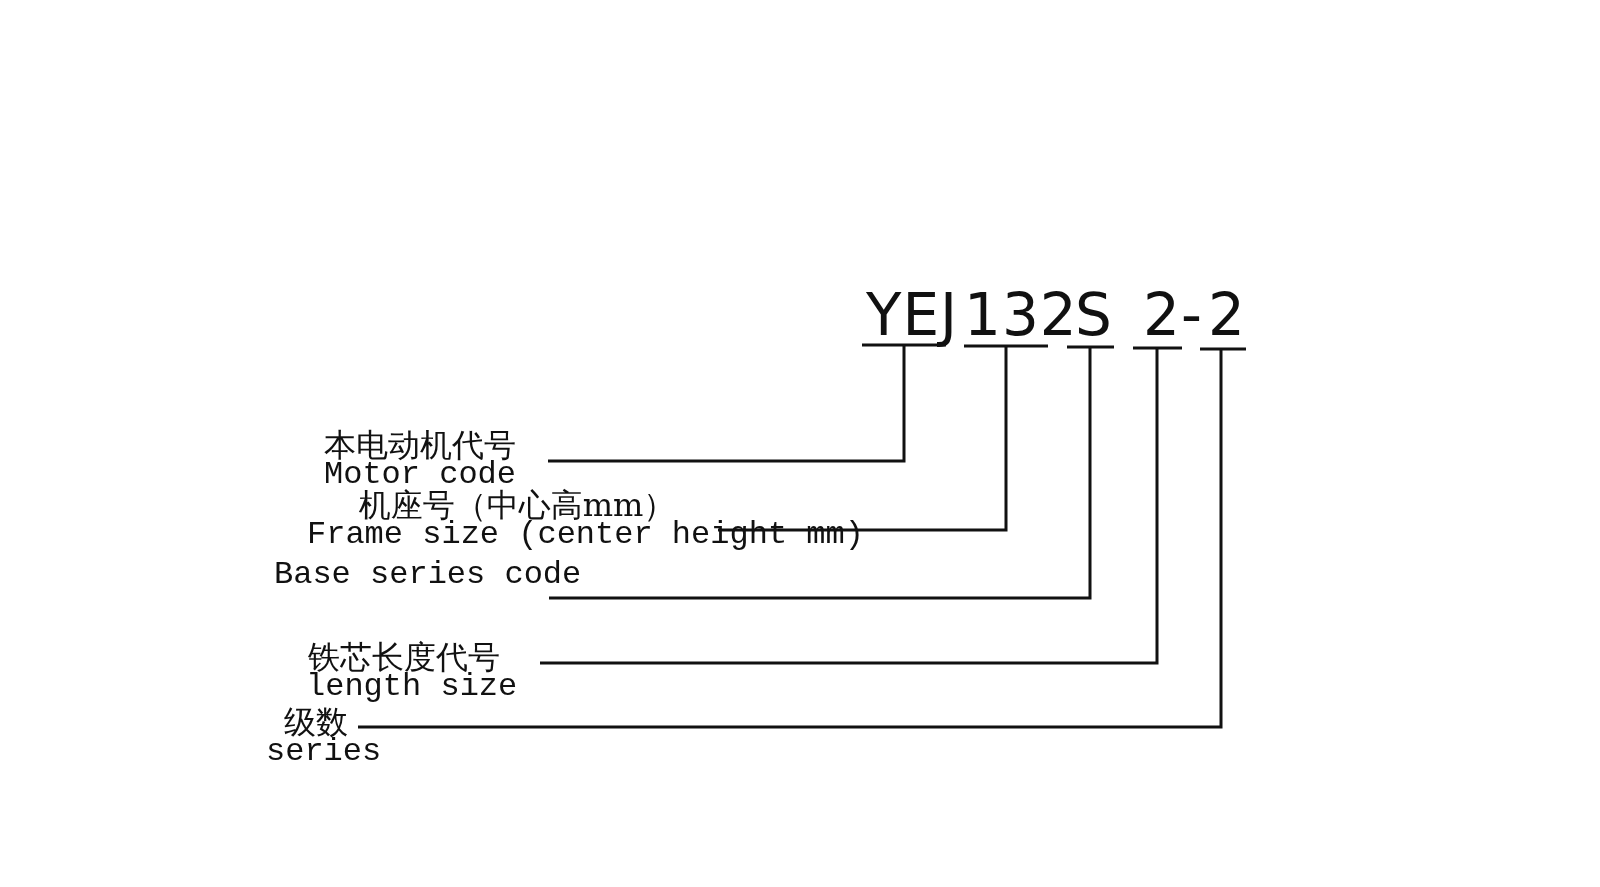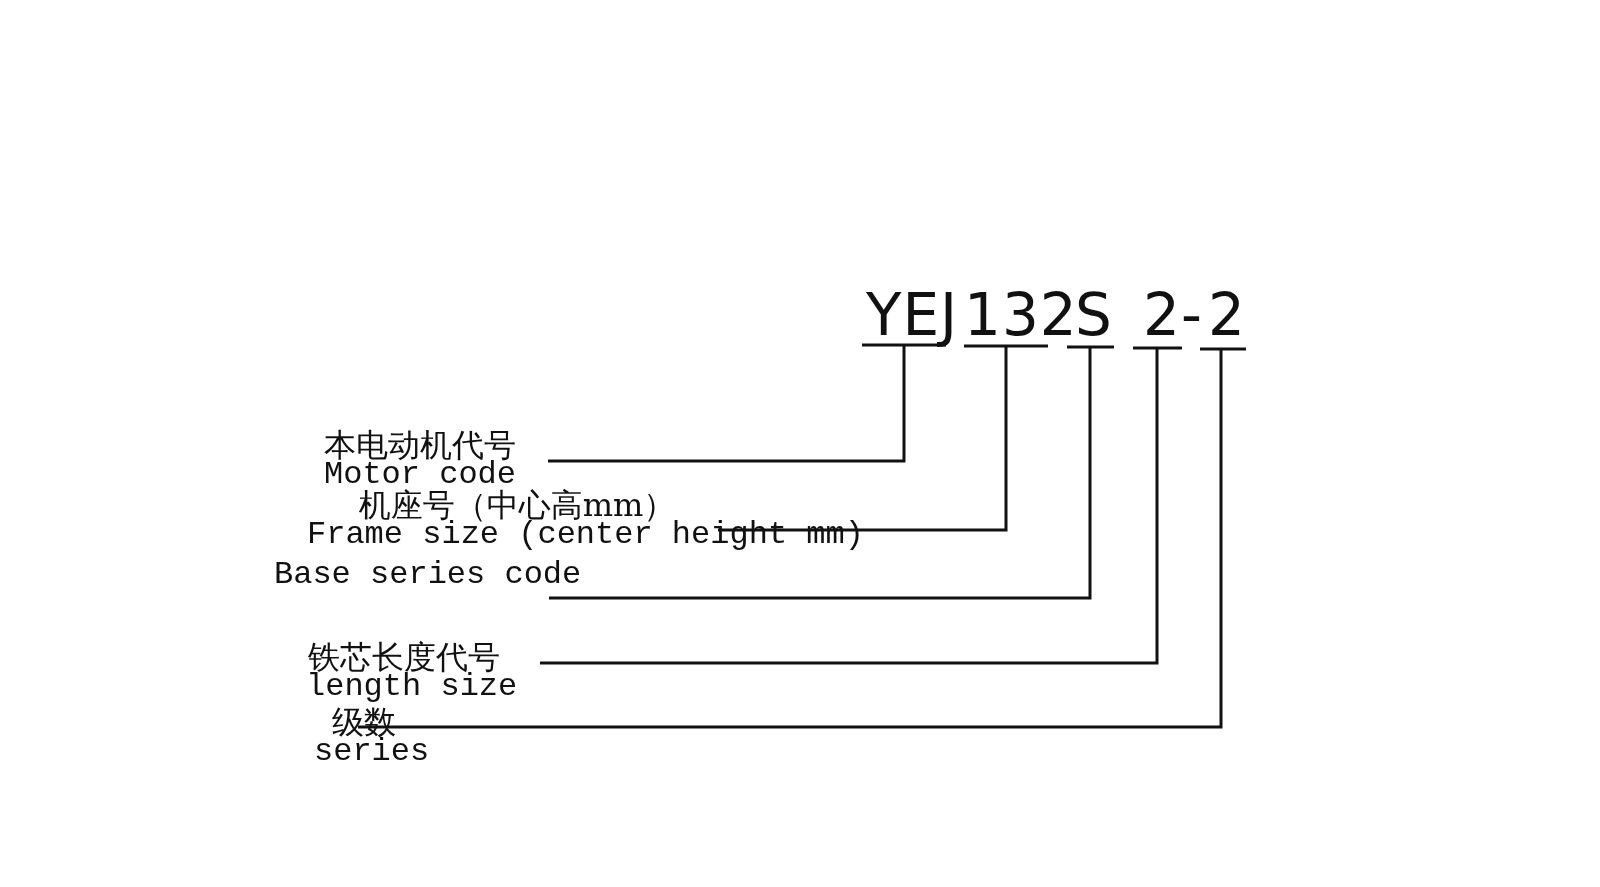--- a/index.html
+++ b/index.html
@@ -53,17 +53,17 @@
     <span class="zh">机座号（中心高mm）</span>
     <span class="en">Frame size (center height mm)</span>
   </div>
   <div class="label" style="left:274px; top:560px; width:236px;">
     <span class="en">Base series code</span>
   </div>
   <div class="label" style="left:306px; top:618px; width:196px;margin-top:24px;">
     <span class="zh">铁芯长度代号</span>
     <span class="en">length size</span>
   </div>
-  <div class="label" style="left:266px; top:707px; width:94px;margin-left:48px;">
+  <div class="label" style="left:266px; top:707px; width:94px;">
     <span class="zh" style="text-align:left; padding-left:18px;">级数</span>
     <span class="en">series</span>
   </div>
 </div>
 
 </body></html>

